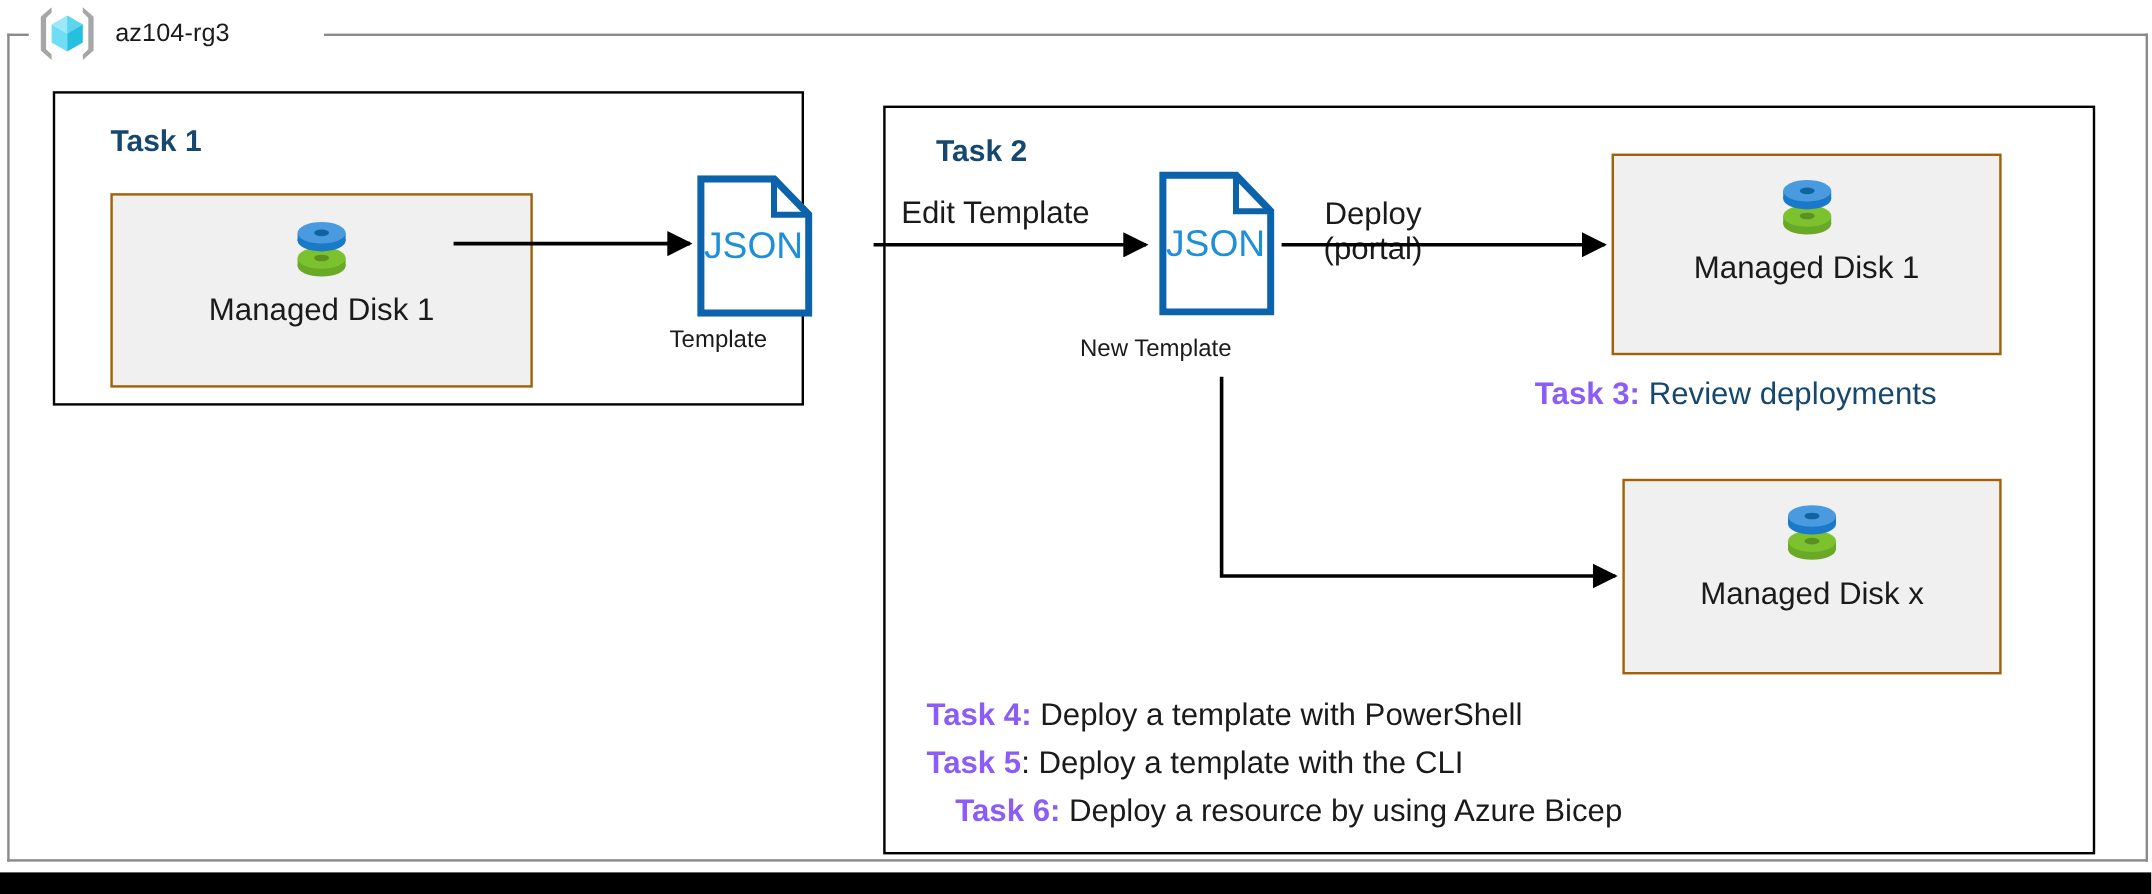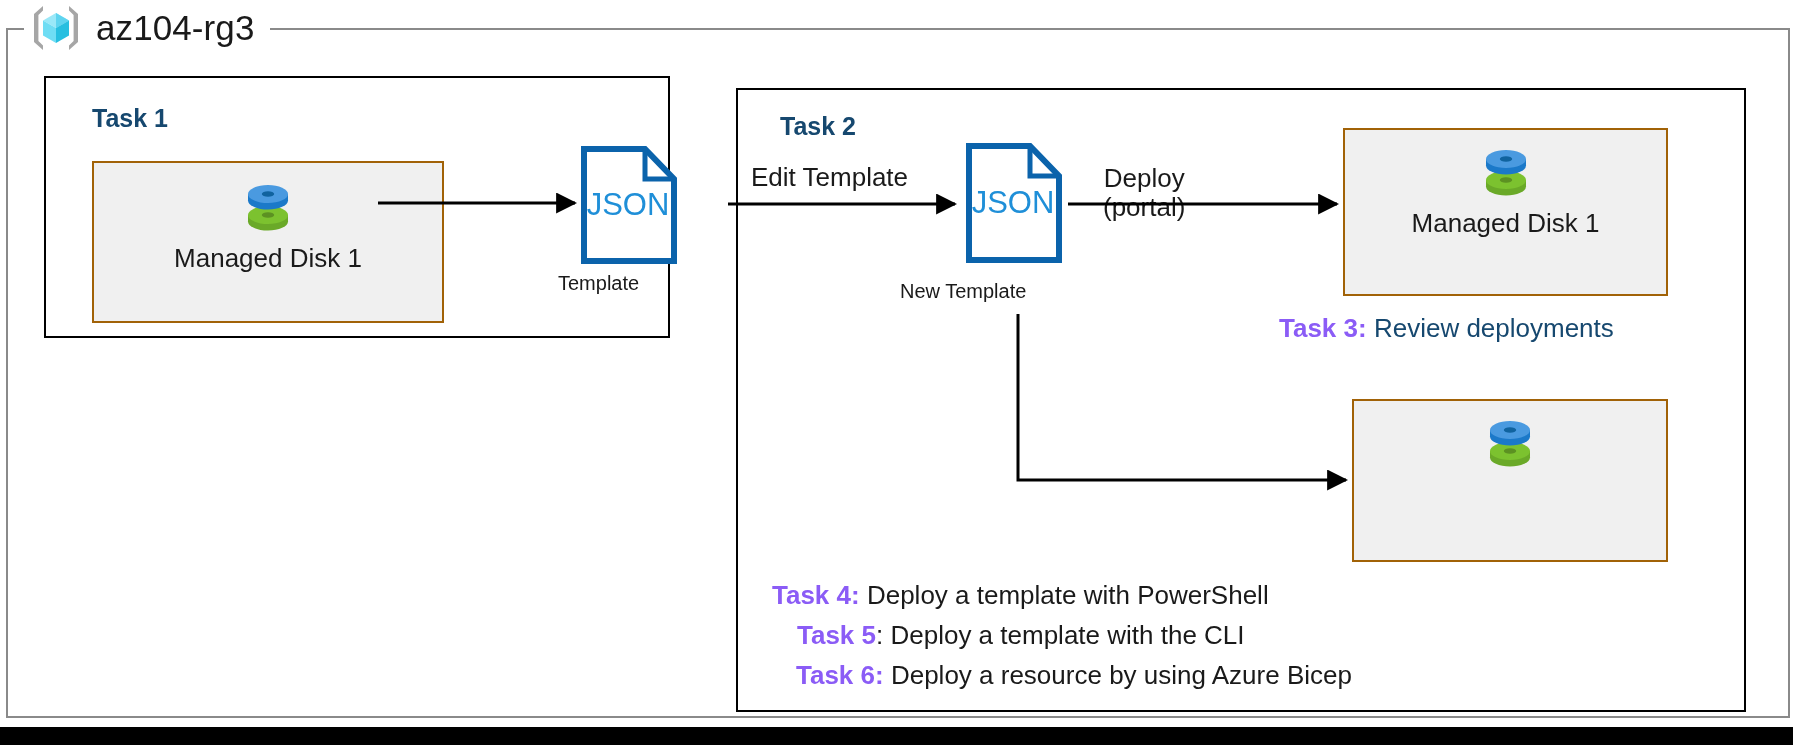--- a/index.html
+++ b/index.html
@@ -71,21 +71,21 @@
     background: #ffffff;
     padding-right: 10px;
     height: 56px;
   }
   .rg-icon {
     width: 52px;
     height: 50px;
     flex: 0 0 auto;
   }
   .rg-title {
-    font-size: 35px;
+    font-size: 21px;
     color: #1a1a1a;
     letter-spacing: 0.1px;
     white-space: nowrap;
     text-align: right;
   }
 
   
   .task-box {
     position: absolute;
     border: 2px solid #000000;
@@ -172,21 +172,21 @@
   }
   .task-note .tag {
     font-weight: bold;
     color: #8b5cf6;
     text-align: right;
   }
   .task-note.blue-body .body { color: #16486f; }
 
   #note-task3 { left: 1279px; top: 313px; }
   #note-task4 { left: 772px;  top: 580px; }
-  #note-task5 { left: 772px;  top: 620px; margin-left: 25px; }
+  #note-task5 { left: 772px;  top: 620px; }
   #note-task6 { left: 796px;  top: 660px; }
 
   
   #connectors {
     position: absolute;
     left: 0;
     top: 0;
     width: 1793px;
     height: 745px;
     pointer-events: none;
@@ -295,20 +295,21 @@
         <ellipse cx="29" cy="44.5" rx="20" ry="9" fill="#6aa928"></ellipse>
         <rect x="9" y="38" width="40" height="7" fill="#6aa928"></rect>
         <ellipse cx="29" cy="38" rx="20" ry="9" fill="#7cc22f"></ellipse>
         <ellipse cx="29" cy="38" rx="6.2" ry="2.8" fill="#5c9122"></ellipse>
         <ellipse cx="29" cy="23.5" rx="20" ry="9" fill="#1b79c9"></ellipse>
         <rect x="9" y="17" width="40" height="7" fill="#1b79c9"></rect>
         <ellipse cx="29" cy="17" rx="20" ry="9" fill="#4a9ae0"></ellipse>
         <ellipse cx="29" cy="17" rx="6.2" ry="2.8" fill="#10639f"></ellipse>
       </svg>
     </span>
+    <span class="res-label">Managed Disk x</span>
   </div>
 
   <div class="task-note" id="note-task4">
     <span class="tag">Task 4: </span><span class="body">Deploy a template with PowerShell</span>
   </div>
   <div class="task-note" id="note-task5">
     <span class="tag">Task 5</span><span class="body">: Deploy a template with the CLI</span>
   </div>
   <div class="task-note" id="note-task6">
     <span class="tag">Task 6: </span><span class="body">Deploy a resource by using Azure Bicep</span>

